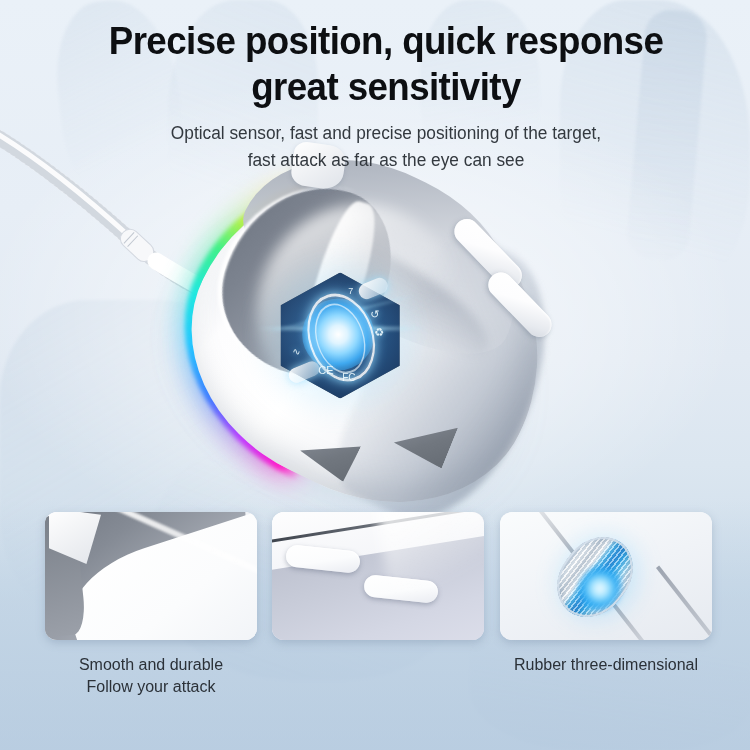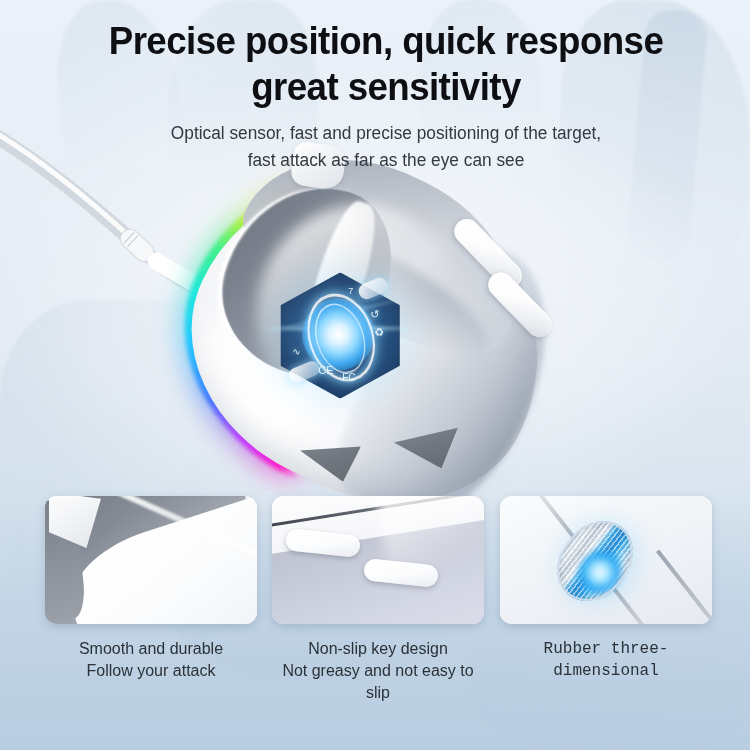--- a/index.html
+++ b/index.html
@@ -286,25 +286,25 @@
     transform:rotate(-22deg);
     box-shadow:0 0 8px rgba(160,225,255,.8);
   }
   .hex-halo{
     position:absolute;left:-32px;top:-30px;width:196px;height:186px;
     background:radial-gradient(ellipse at 50% 50%,rgba(150,220,255,.55),rgba(150,220,255,0) 66%);
     filter:blur(9px);
   }
 
   
-  .cards{position:absolute;left:0;top:496px;width:663px;height:230px;z-index:30;}
+  .cards{position:absolute;left:0;top:512px;width:663px;height:230px;z-index:30;}
   .card-col{position:absolute;top:0;width:212px;}
   .col1{left:45px;}
   .col2{left:272px;}
-  .col3{left:500px;font-family:Liberation Mono, monospace;}
+  .col3{left:500px;}
   .card-thumb{
     width:212px;height:128px;border-radius:12px;overflow:hidden;position:relative;
     box-shadow:0 3px 8px rgba(110,132,158,.34);
     background:#f2f4f7;
   }
   .card-cap{
     margin-top:14px;text-align:center;
     font-size:16px;line-height:22px;color:#2b3138;
   }
 
@@ -516,24 +516,20 @@
     <div class="card-col col2">
       <div class="card-thumb">
         <div class="t2-bg"></div>
         <div class="t2-face"></div>
         <div class="t2-top"></div>
         <div class="t2-line"></div>
         <div class="t2-key t2-key1"></div>
         <div class="t2-key t2-key2"></div>
         <div class="t2-gloss"></div>
       </div>
-      <div class="card-cap">
-        <div>Non-slip key design</div>
-        <div>Not greasy and not easy to slip</div>
-      </div>
     </div>
 
     <div class="card-col col3">
       <div class="card-thumb">
         <div class="t3-bg"></div>
         <div class="t3-seam"></div>
         <div class="t3-seam2"></div>
         <div class="t3-halo"></div>
         <div class="t3-wheel">
           <div class="t3-wheel-body"></div>

